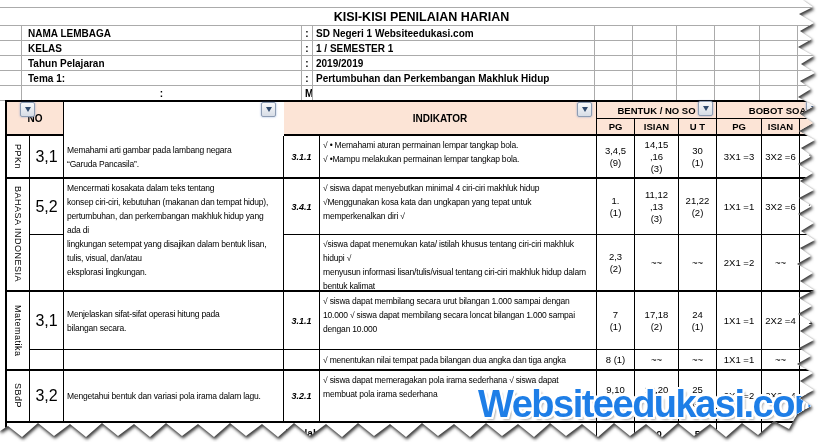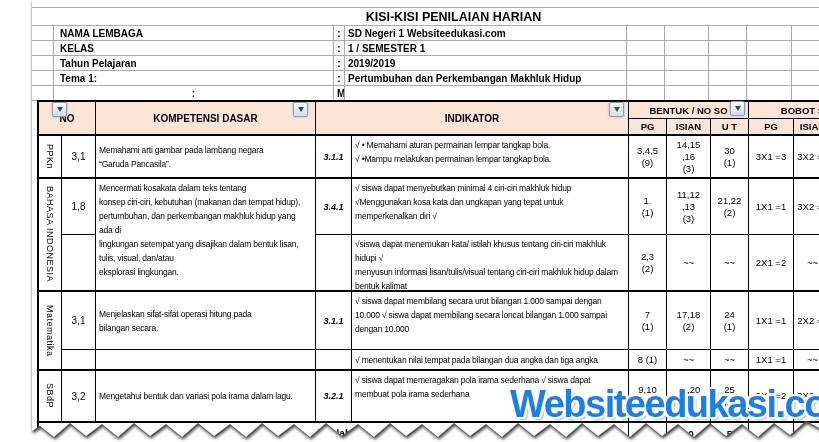--- a/index.html
+++ b/index.html
@@ -4,21 +4,20 @@
 <style>
   * { margin:0; padding:0; box-sizing:border-box; }
   body {
     background:#ffffff;
     font-family:"Liberation Sans", sans-serif;
     color:#000;
   }
   .tear-shadow{
     width:819px; height:442px;
     filter: drop-shadow(1px 2px 1.5px rgba(40,40,40,0.85)) drop-shadow(0 1px 1px rgba(0,0,0,0.35));
-    padding-left: 32px;
   }
   .sheet{
     position:relative; width:819px; height:442px; background:#fff; overflow:hidden;
     clip-path: polygon(0 0,803px 0,813px 7px,799px 14px,814px 23px,800px 31px,812px 39px,798px 47px,814px 56px,801px 64px,815px 73px,800px 81px,811px 89px,798px 97px,814px 106px,800px 114px,813px 123px,799px 131px,815px 140px,801px 148px,812px 156px,798px 164px,813px 173px,800px 181px,814px 190px,799px 198px,812px 206px,798px 214px,814px 223px,801px 231px,815px 240px,800px 248px,811px 256px,797px 264px,813px 273px,800px 281px,814px 290px,799px 298px,812px 306px,798px 314px,813px 323px,800px 331px,814px 340px,799px 348px,811px 356px,797px 364px,813px 373px,800px 381px,814px 390px,799px 398px,811px 406px,797px 414px,789px 429px,774px 421px,758px 435px,742px 423px,726px 437px,710px 424px,694px 436px,678px 423px,662px 437px,646px 424px,630px 436px,614px 423px,598px 437px,582px 424px,566px 436px,550px 423px,534px 437px,518px 424px,502px 436px,486px 423px,470px 437px,454px 424px,438px 436px,422px 423px,406px 437px,390px 424px,374px 436px,358px 423px,342px 437px,326px 424px,310px 436px,294px 423px,278px 437px,262px 424px,246px 436px,230px 423px,214px 437px,198px 424px,182px 436px,166px 423px,150px 437px,134px 424px,118px 436px,102px 423px,86px 437px,70px 424px,54px 436px,38px 423px,22px 437px,8px 426px,0 431px);
   }
 
   
   .info-grid{
     position:absolute; left:0; top:7px;
     display:grid;
@@ -58,21 +57,21 @@
   .hdr.small{ font-size:9.5px; }
   .subject{
     writing-mode:vertical-rl; display:flex; align-items:center; justify-content:center;
     font-size:9px; letter-spacing:0.5px; text-align:center;
   }
   .code{
     display:flex; align-items:center; justify-content:center;
     font-weight:bold; font-size:9px; text-align:center;font-style:italic;
   }
   .kdno{
-    display:flex; align-items:center; justify-content:center; font-size:10px;
+    display:flex; align-items:center; justify-content:center; font-size:16px;
   }
   .txt{
     padding:2px 3px; font-size:8.5px; letter-spacing:-0.2px; line-height:14px;
     white-space:pre-line;
   }
   .vcenter{ display:flex; align-items:center; }
   .num{
     display:flex; align-items:center; justify-content:center; text-align:center;
     font-size:9.5px; line-height:12px; white-space:pre-line;
   }
@@ -168,21 +167,20 @@
         <div class="icell"></div>
         <div class="icell"></div>
         <div class="icell"></div>
         <div class="icell"></div>
         <div class="icell"></div>
   </div>
 
   <div class="main-grid">
 
     <div class="cell hdr bb2" style="grid-area:1/1/3/3">NO</div>
-    <div class="cell hdr bb2" style="grid-area:1/3/3/4">KOMPETENSI DASAR</div>
     <div class="cell hdr bb2" style="grid-area:1/4/3/6">INDIKATOR</div>
     <div class="cell hdr small" style="grid-area:1/6/2/9">BENTUK  /  NO SO</div>
     <div class="cell hdr small" style="grid-area:1/9/2/12">BOBOT SOAL</div>
     <div class="cell hdr small bb2" style="grid-area:2/6/3/7">PG</div>
     <div class="cell hdr small bb2" style="grid-area:2/7/3/8">ISIAN</div>
     <div class="cell hdr small bb2" style="grid-area:2/8/3/9">U T</div>
     <div class="cell hdr small bb2" style="grid-area:2/9/3/10">PG</div>
     <div class="cell hdr small bb2" style="grid-area:2/10/3/11">ISIAN</div>
     <div class="cell hdr small bb2" style="grid-area:2/11/3/12">U T</div>
 
@@ -198,21 +196,21 @@
     <div class="cell num bb2" style="grid-area:3/7/4/8">14,15
 ,16
 (3)</div>
     <div class="cell num bb2" style="grid-area:3/8/4/9">30
 (1)</div>
     <div class="cell num bb2" style="grid-area:3/9/4/10">3X1 =3</div>
     <div class="cell num bb2" style="grid-area:3/10/4/11">3X2 =6</div>
     <div class="cell num bb2" style="grid-area:3/11/4/12">1X4=4</div>
 
     <div class="cell subject bb2" style="grid-area:4/1/6/2">BAHASA INDONESIA</div>
-    <div class="cell kdno" style="grid-area:4/2/5/3">1,8</div>
+    <div class="cell kdno" style="grid-area:4/2/5/3">5,2</div>
     <div class="cell bb2" style="grid-area:5/2/6/3"></div>
     <div class="cell txt bb2" style="grid-area:4/3/6/4">Mencermati kosakata dalam teks tentang
 konsep ciri-ciri, kebutuhan (makanan dan tempat hidup),
 pertumbuhan, dan perkembangan makhluk hidup yang
 ada di
 lingkungan setempat yang disajikan dalam bentuk lisan,
 tulis, visual, dan/atau
 eksplorasi lingkungan.</div>
     <div class="cell code" style="grid-area:4/4/5/5">3.4.1</div>
     <div class="cell bb2" style="grid-area:5/4/6/5"></div>

